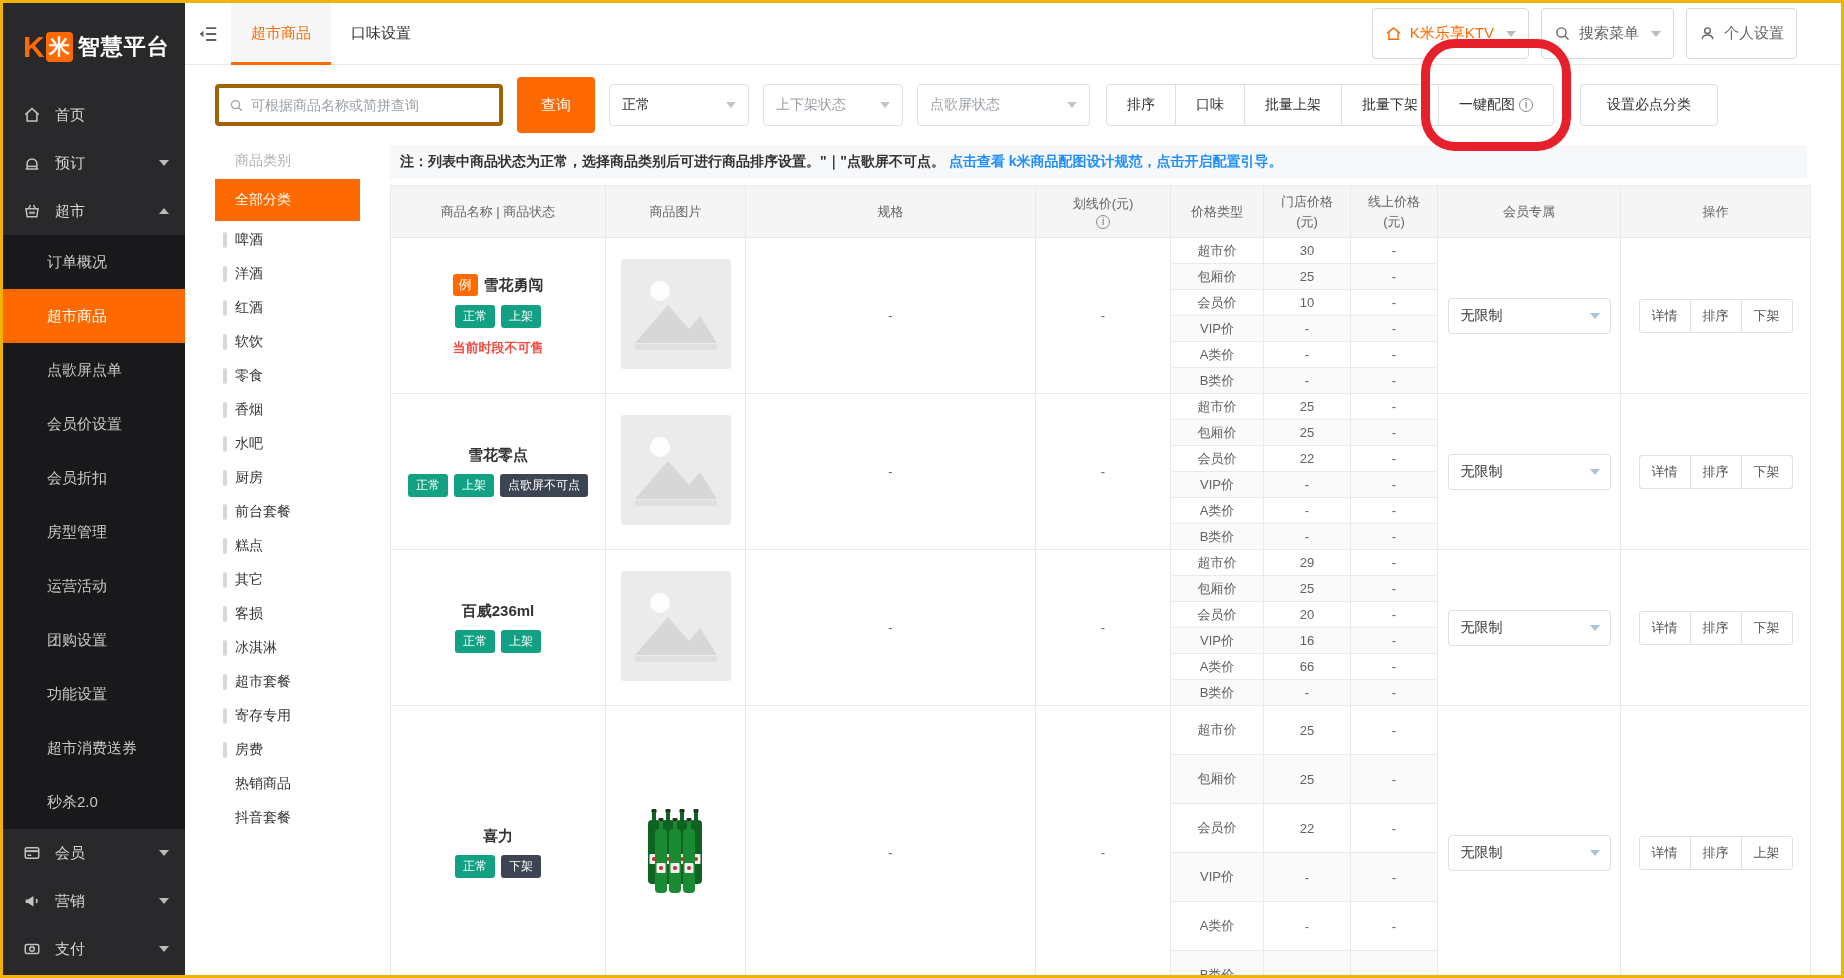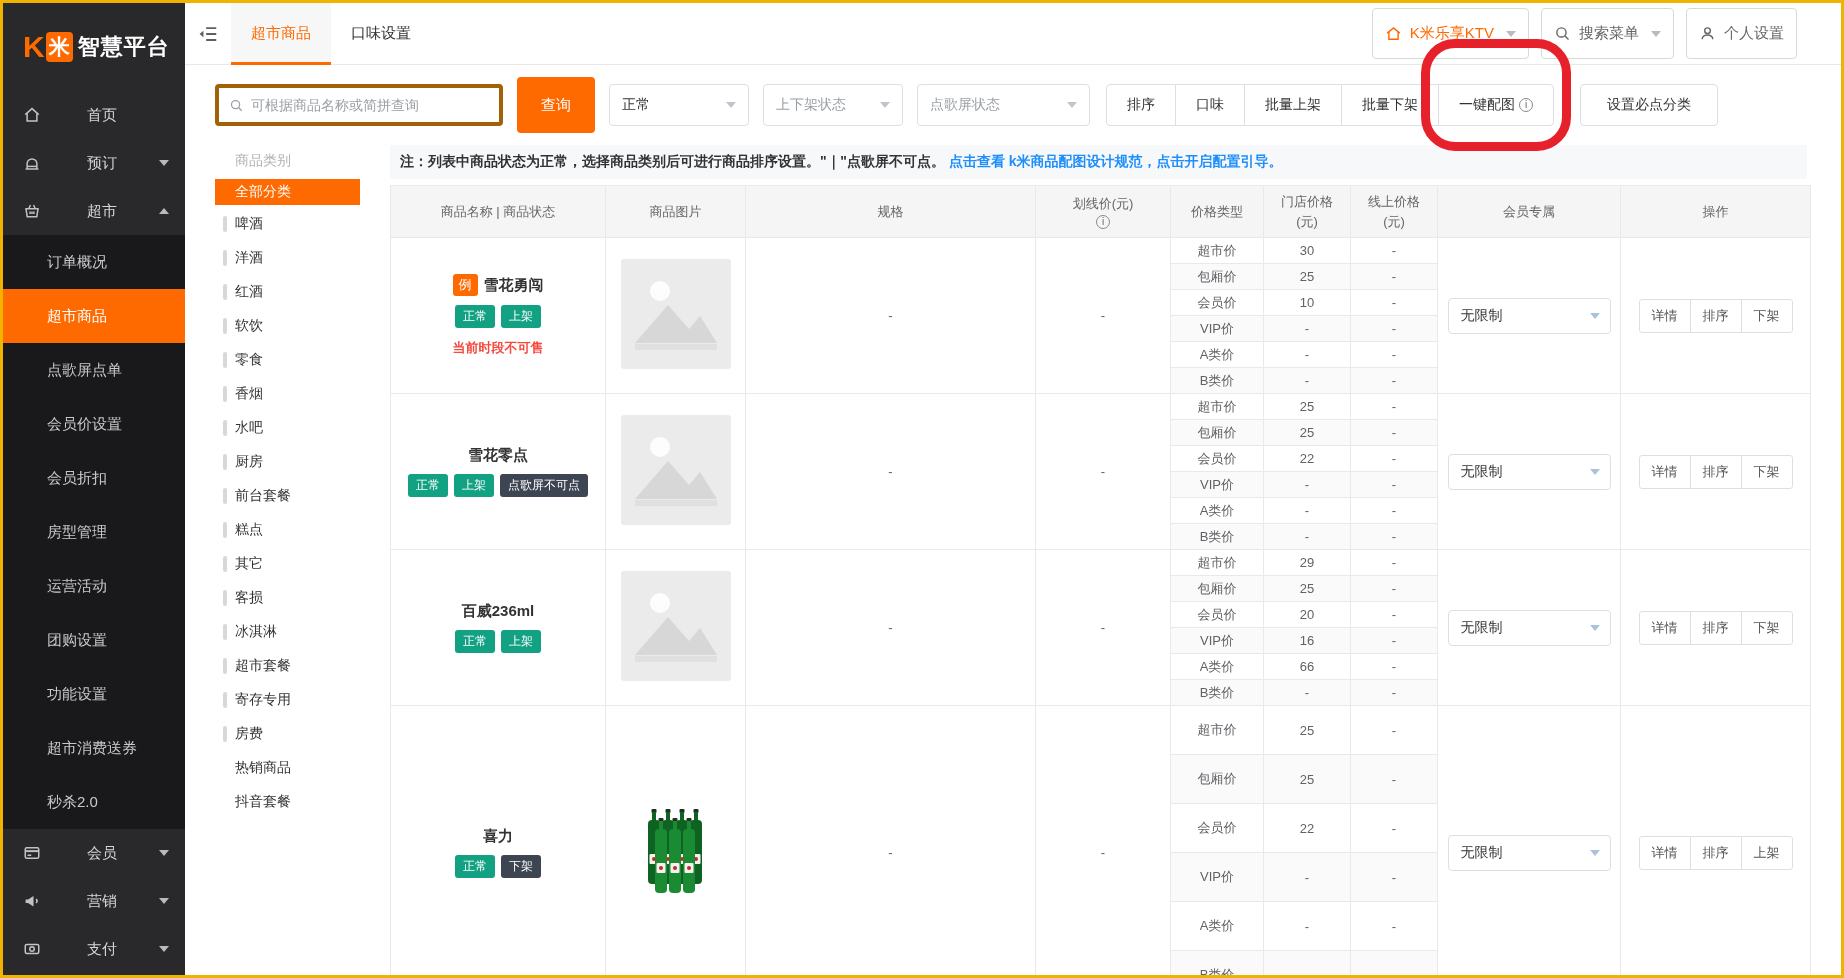--- a/index.html
+++ b/index.html
@@ -8,21 +8,21 @@
 
   
   .sidebar { width: 182px; flex-shrink: 0; background: #29292b; color: #d6d6d6; display: flex; flex-direction: column; }
   .logo { height: 88px; display: flex; align-items: center; padding-left: 20px; }
   .logo .k { color: #ff6a00; font-size: 30px; font-weight: 800; }
   .logo .mi { background: #ff6a00; color: #fff; font-size: 21px; font-weight: 700; border-radius: 4px; padding: 1px 3px; margin: 0 5px 0 1px; }
   .logo .rest { color: #fff; font-size: 22px; font-weight: 700; letter-spacing: 1px; }
   .side-item { height: 48px; display: flex; align-items: center; padding: 0 16px 0 20px; font-size: 15px; cursor: pointer; }
   .side-item .sicon { width: 18px; height: 18px; margin-right: 14px; color: #c2c2c2; flex-shrink: 0; }
   .side-item .sicon svg { width: 18px; height: 18px; display: block; }
-  .side-item .grow { flex: 1; margin-left: 32px; }
+  .side-item .grow { flex: 1; }
   .caret-up, .caret-down { width: 0; height: 0; border-left: 5px solid transparent; border-right: 5px solid transparent; }
   .caret-down { border-top: 6px solid #b9b9b9; }
   .caret-up { border-bottom: 6px solid #b9b9b9; }
   .submenu { background: #19191b; }
   .sub-item { height: 54px; display: flex; align-items: center; padding-left: 44px; font-size: 15px; color: #c9c9c9; cursor: pointer; }
   .sub-item.active { background: #ff6a00; color: #fff; }
 
   
   .main { flex: 1; min-width: 0; display: flex; flex-direction: column; position: relative; background: #fff; }
 
@@ -56,21 +56,21 @@
   .grp-btn:first-child { border-radius: 4px 0 0 4px; margin-left: 0; }
   .grp-btn:last-child { border-radius: 0 4px 4px 0; }
   .btn-plain { height: 42px; padding: 0 26px; background: #fff; border: 1px solid #dcdfe6; border-radius: 4px; font-size: 14px; color: #333; font-family: inherit; cursor: pointer; margin-left: 12px; }
   .info-i { width: 14px; height: 14px; border: 1px solid #8a8a8a; border-radius: 50%; display: inline-flex; align-items: center; justify-content: center; font-size: 10px; line-height: 1; color: #666; font-style: normal; }
   .red-ring { position: absolute; left: -18px; right: -18px; top: -46px; bottom: -26px; border: 9px solid #e6212b; border-radius: 34px; pointer-events: none; z-index: 9; }
 
   
   .content { flex: 1; min-height: 0; display: flex; padding: 0 34px 0 30px; }
   .categories { width: 145px; flex-shrink: 0; margin-right: 30px; font-size: 14px; }
   .cat-header { color: #b1b1b4; height: 32px; display: flex; align-items: center; padding-left: 20px; }
-  .cat-all { height: 26px; background: #ff6a00; color: #fff; display: flex; align-items: center; padding-left: 20px; margin: 2px 0 2px; cursor: pointer; }
+  .cat-all { height: 42px; background: #ff6a00; color: #fff; display: flex; align-items: center; padding-left: 20px; margin: 2px 0 2px; cursor: pointer; }
   .cat-item { height: 34px; display: flex; align-items: center; padding-left: 8px; color: #333; cursor: pointer; }
   .cat-item.no-handle { padding-left: 20px; }
   .cat-handle { width: 4px; height: 16px; background: #d8d8d8; border-radius: 2px; margin-right: 8px; cursor: grab; }
   .right-col { flex: 1; min-width: 0; }
   .note { height: 34px; background: #f7f8fa; display: flex; align-items: center; padding: 0 10px; font-size: 14px; font-weight: 600; color: #333; margin-bottom: 6px; white-space: nowrap; overflow: hidden; }
   .note .lnk { color: #1f8ffb; cursor: pointer; }
 
   
   table.products { width: 100%; border-collapse: collapse; table-layout: fixed; font-size: 13px; }
   .products th { background: #f5f5f6; border: 1px solid #e9e9eb; height: 52px; color: #666; font-weight: 400; font-size: 13px; text-align: center; }

